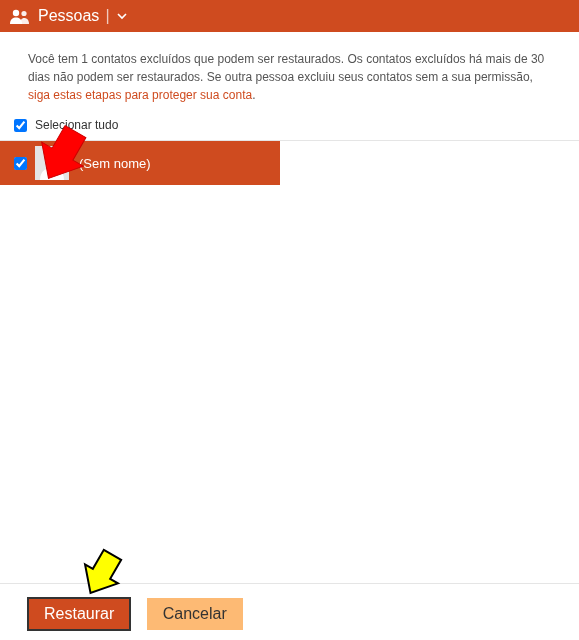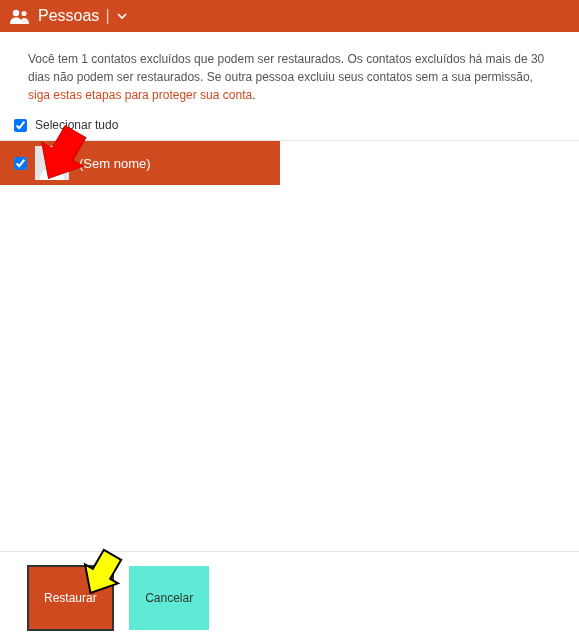--- a/index.html
+++ b/index.html
@@ -90,34 +90,34 @@
     .footer {
       position: absolute;
       bottom: 10px;
       left: 0;
       right: 0;
       padding: 14px 28px 0 28px;
       border-top: 1px solid #e5e5e5;
     }
     .btn {
       border: none;
-      padding: 25px 16px;
-      font-size: 12px;
+      padding: 7px 16px;
+      font-size: 16px;
       cursor: pointer;
       margin-right: 12px;
       font-family: inherit;
     }
     .btn-primary {
       background: #cf4b1f;
       color: #fff;
       outline: 2px solid #333;
       outline-offset: -1px;
     }
     .btn-secondary {
-      background: #5eead4;
+      background: #fdba74;
       color: #333;
     }
     
     .red-arrow {
       position: absolute;
       left: 32px;
       top: 120px;
       width: 60px;
       height: 70px;
       z-index: 10;

